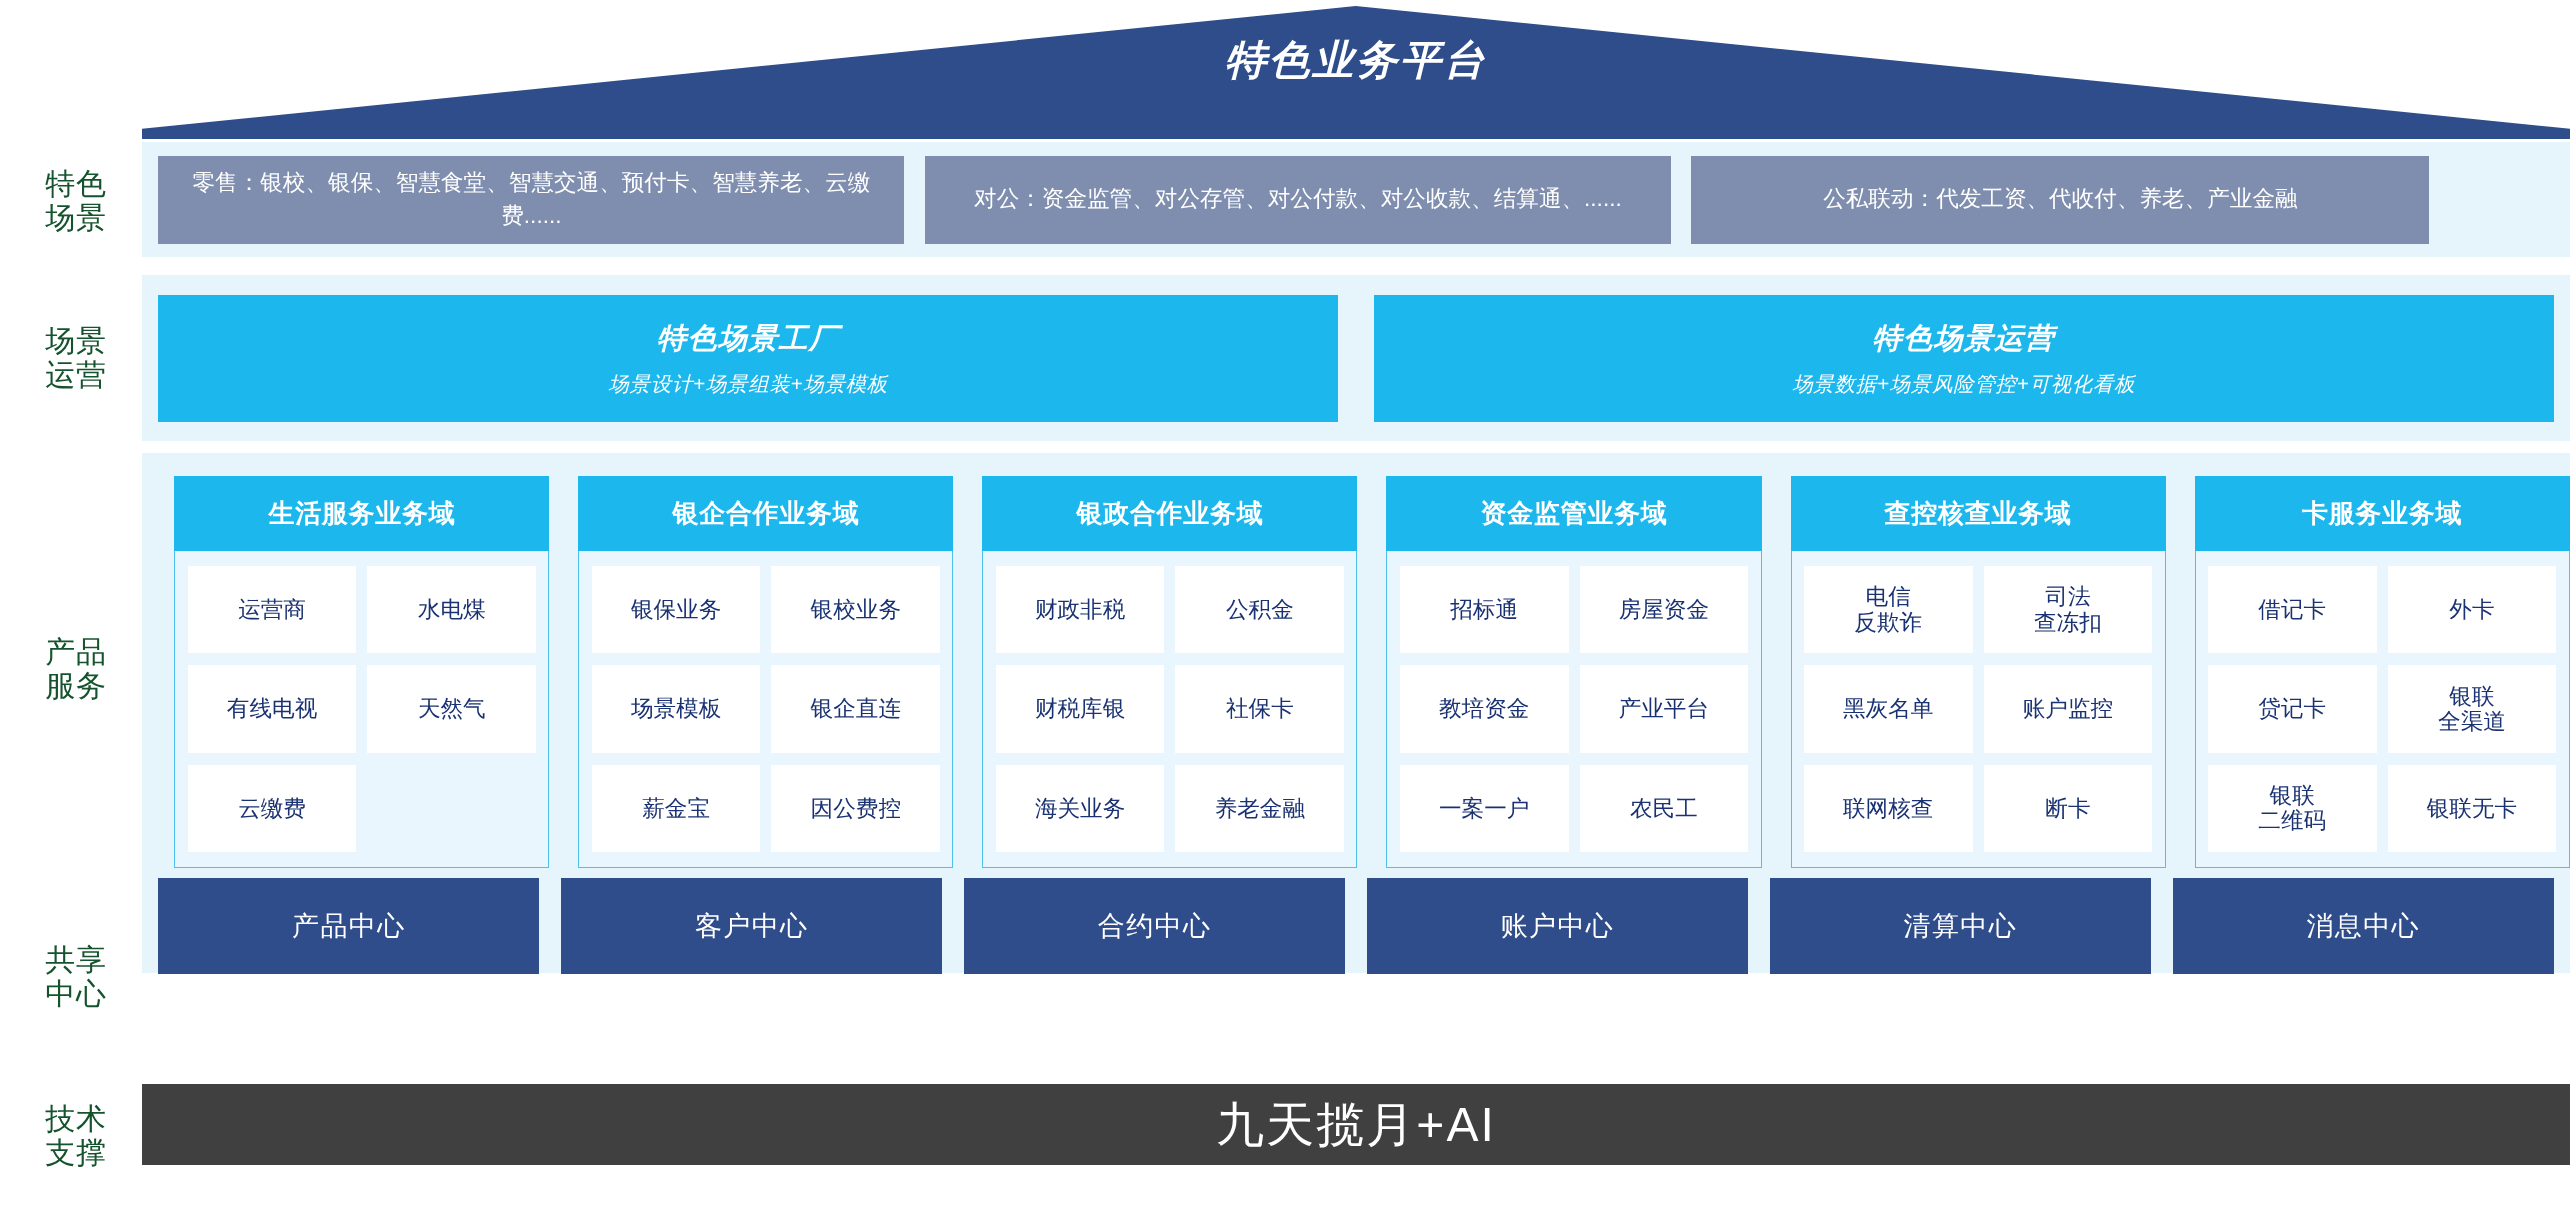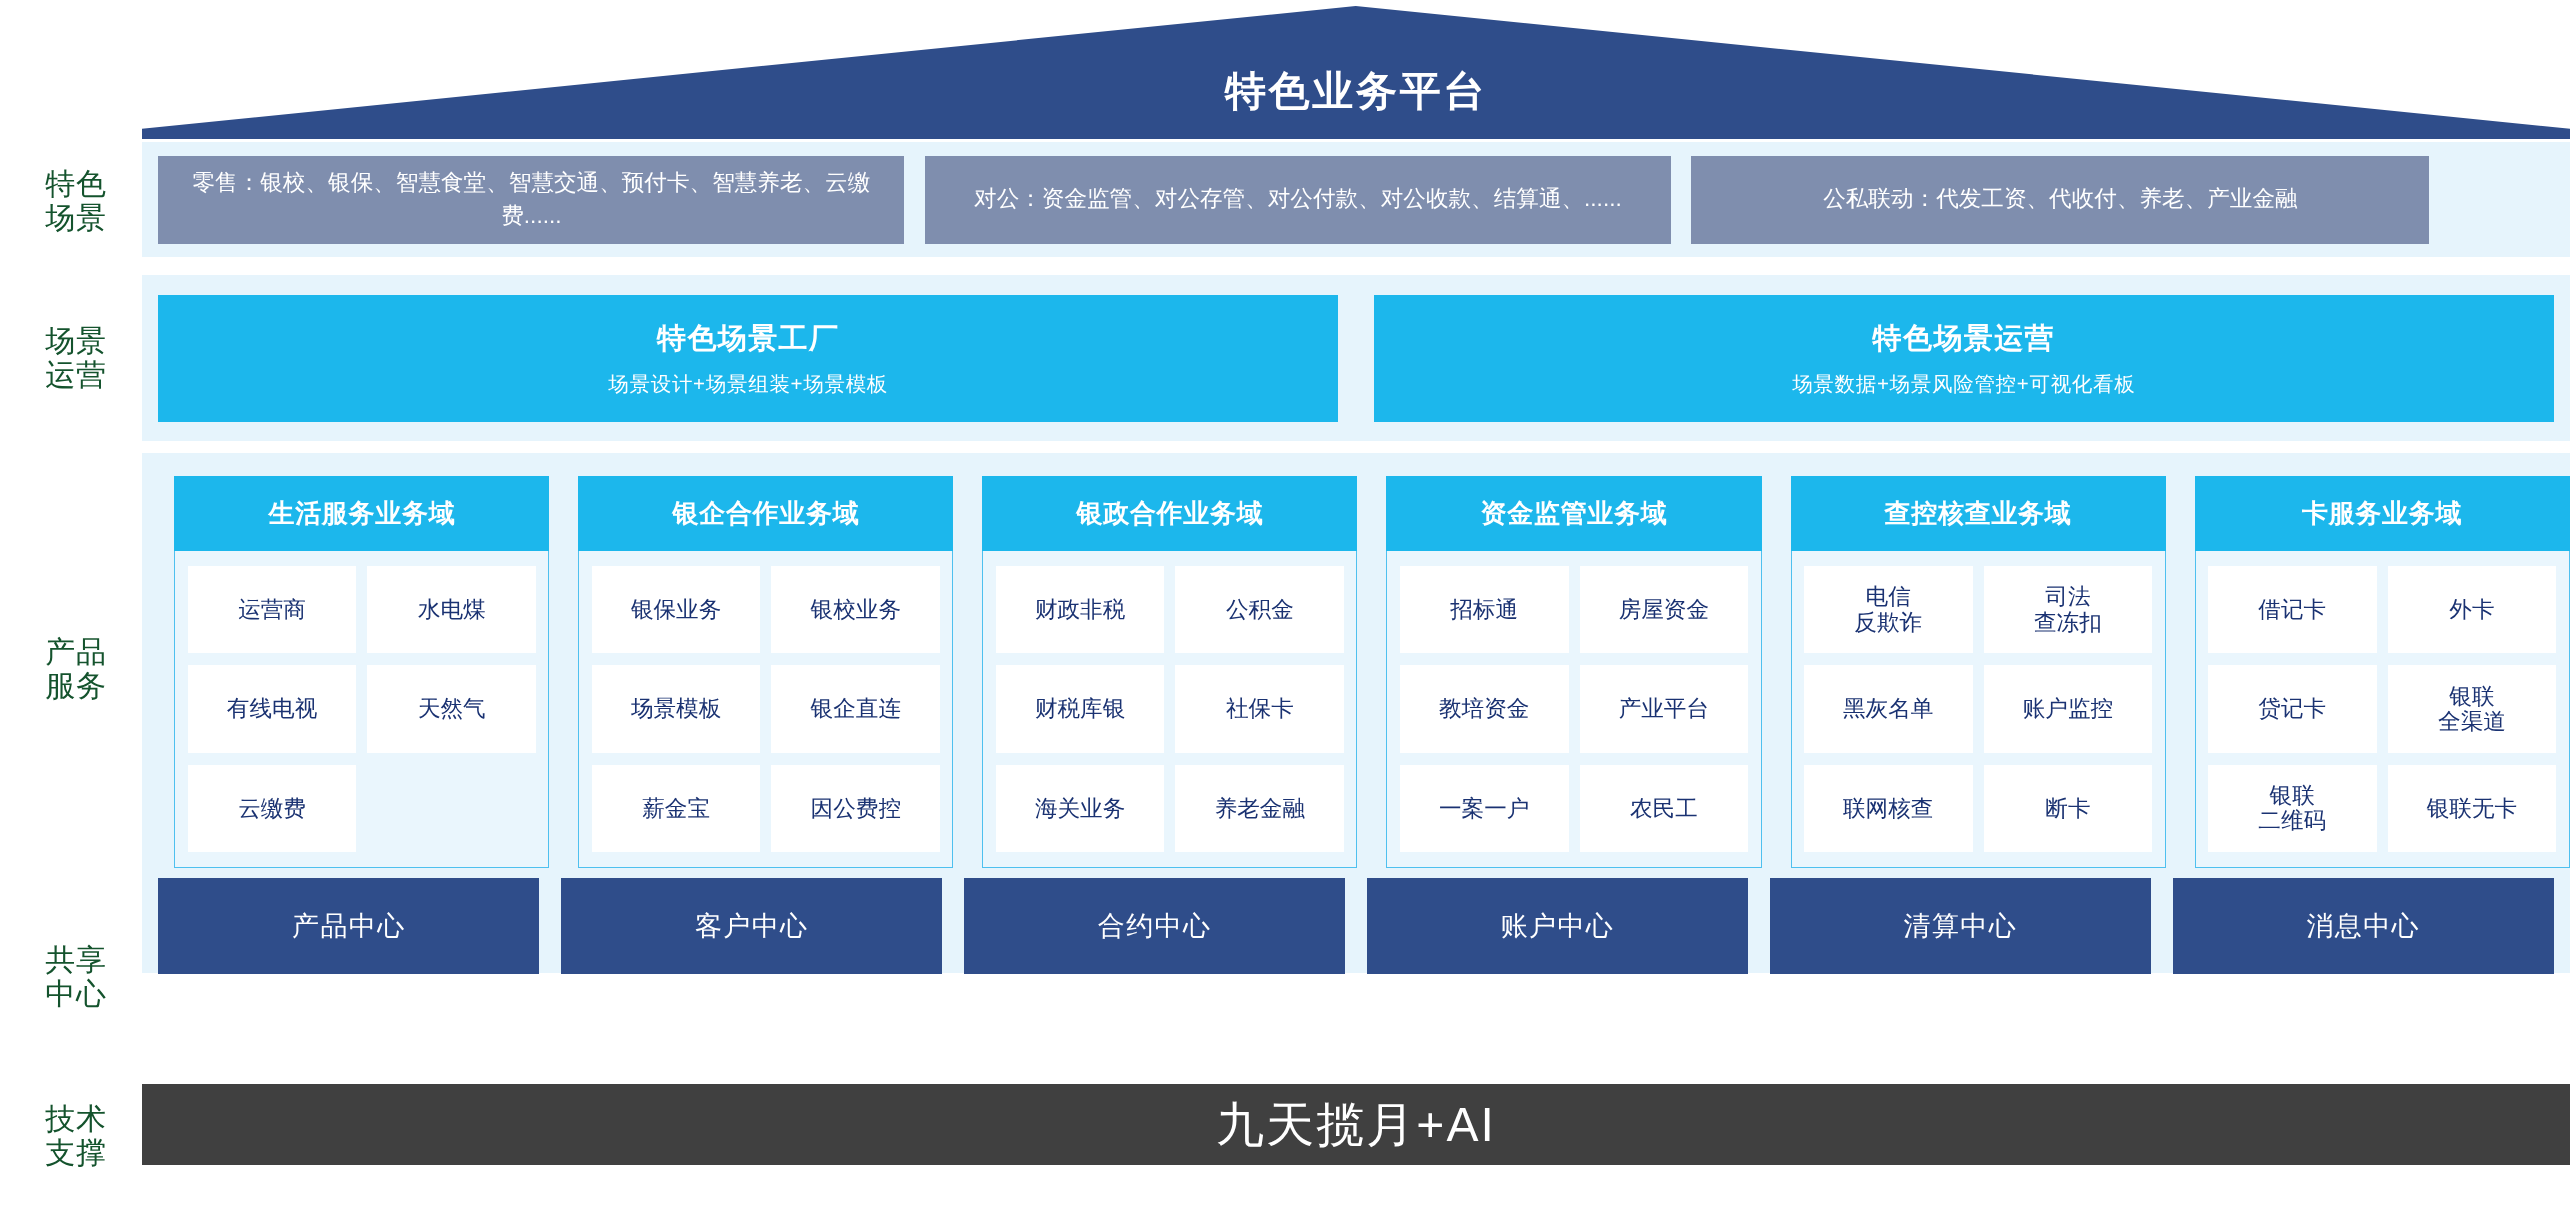--- a/index.html
+++ b/index.html
@@ -11,25 +11,26 @@
   }
   #page { position: relative; width: 2576px; height: 1232px; }
 
   
   .roof-wrap {
     position: absolute; left: 142px; top: 5.5px;
     width: 2428px; height: 133px;
   }
   .roof-svg { display: block; width: 100%; height: 100%; }
   .roof-title {
-    position: absolute; left: 0; top: 58px; width: 100%;
+    position: absolute; left: 0; top: 27px; width: 100%;
     text-align: center;
     color: #ffffff;
     font-size: 41px; font-weight: bold;
     letter-spacing: 2.7px;
+    font-style: italic;
   }
 
   
   .row-label {
     position: absolute; left: 0; width: 152px;
     text-align: center;
     color: #14532d;
     font-size: 30px; font-weight: normal;
     line-height: 1.14;
     letter-spacing: 0.7px;
@@ -58,21 +59,21 @@
     padding: 4.1px 12.3px;
   }
   .sc-1 { flex: 0 0 746px; }
   .sc-2 { flex: 0 0 746px; }
   .sc-3 { flex: 0 0 738px; }
 
   
   #band-ops { top: 275px; height: 166px; }
   .ops-inner {
     position: absolute; left: 0; top: 0; width: 100%; height: 100%;
-    display: flex; align-items: center; padding: 0 16.4px; gap: 36px;
+    display: flex; align-items: center; padding: 0 16.4px; gap: 36px; font-style: italic;
   }
   .ops-box {
     flex: 1 1 0;
     background: #1cb7ec;
     color: #ffffff;
     height: 127px;
     display: flex; flex-direction: column;
     align-items: center; justify-content: center;
     gap: 11px;
   }

